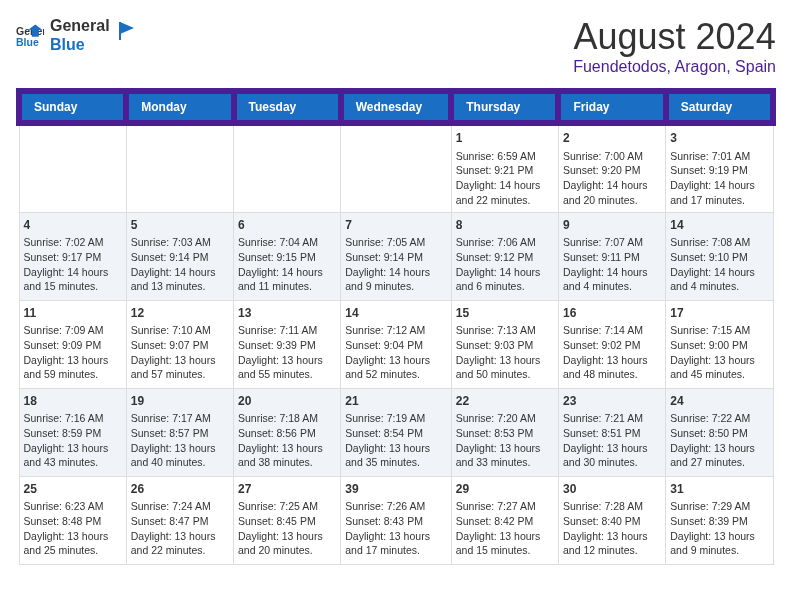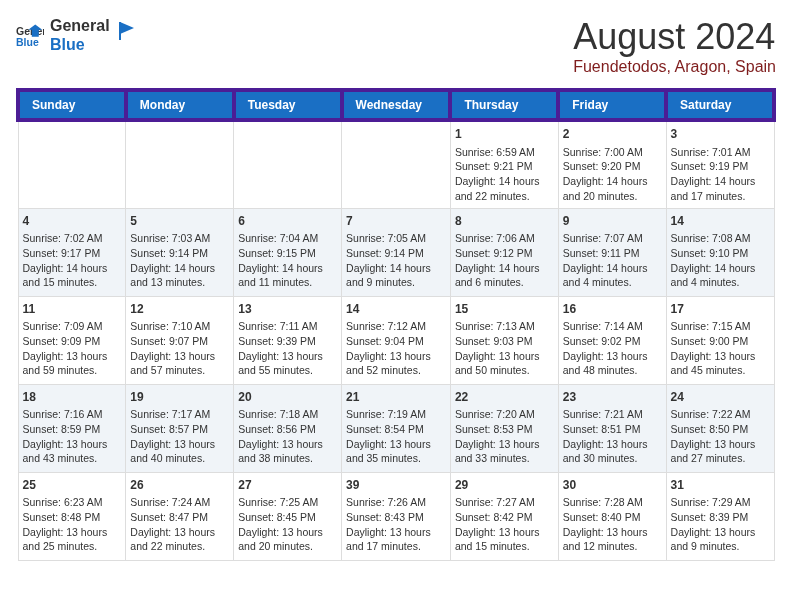--- a/index.html
+++ b/index.html
@@ -19,46 +19,46 @@
     .logo {
       display: flex;
       align-items: center;
       gap: 4px;
     }
     .logo-icon {
       width: 28px;
       height: 28px;
     }
     .title-block {
-      text-align: left;
+      text-align: center;
     }
     .main-title {
       font-size: 36px;
       font-weight: normal;
       color: #333;
     }
     .subtitle {
       font-size: 16px;
-      color: #7f1d1d;
+      color: #4c1d95;
     }
     table {
       width: 100%;
       border-collapse: collapse;
       font-size: 11px;
     }
     thead tr {
       background-color: #1a6fc4;
       color: #fff;
     }
     thead th {
       padding: 6px 12px;
       text-align: left;
       font-weight: bold;
       font-size: 12px;
-      border: 4px solid #4c1d95;
+      border: 6px solid #4c1d95;
     }
     tbody tr {
       vertical-align: top;
     }
     tbody tr:nth-child(odd) {
       background-color: #fff;
     }
     tbody tr:nth-child(even) {
       background-color: #f0f4f8;
     }

